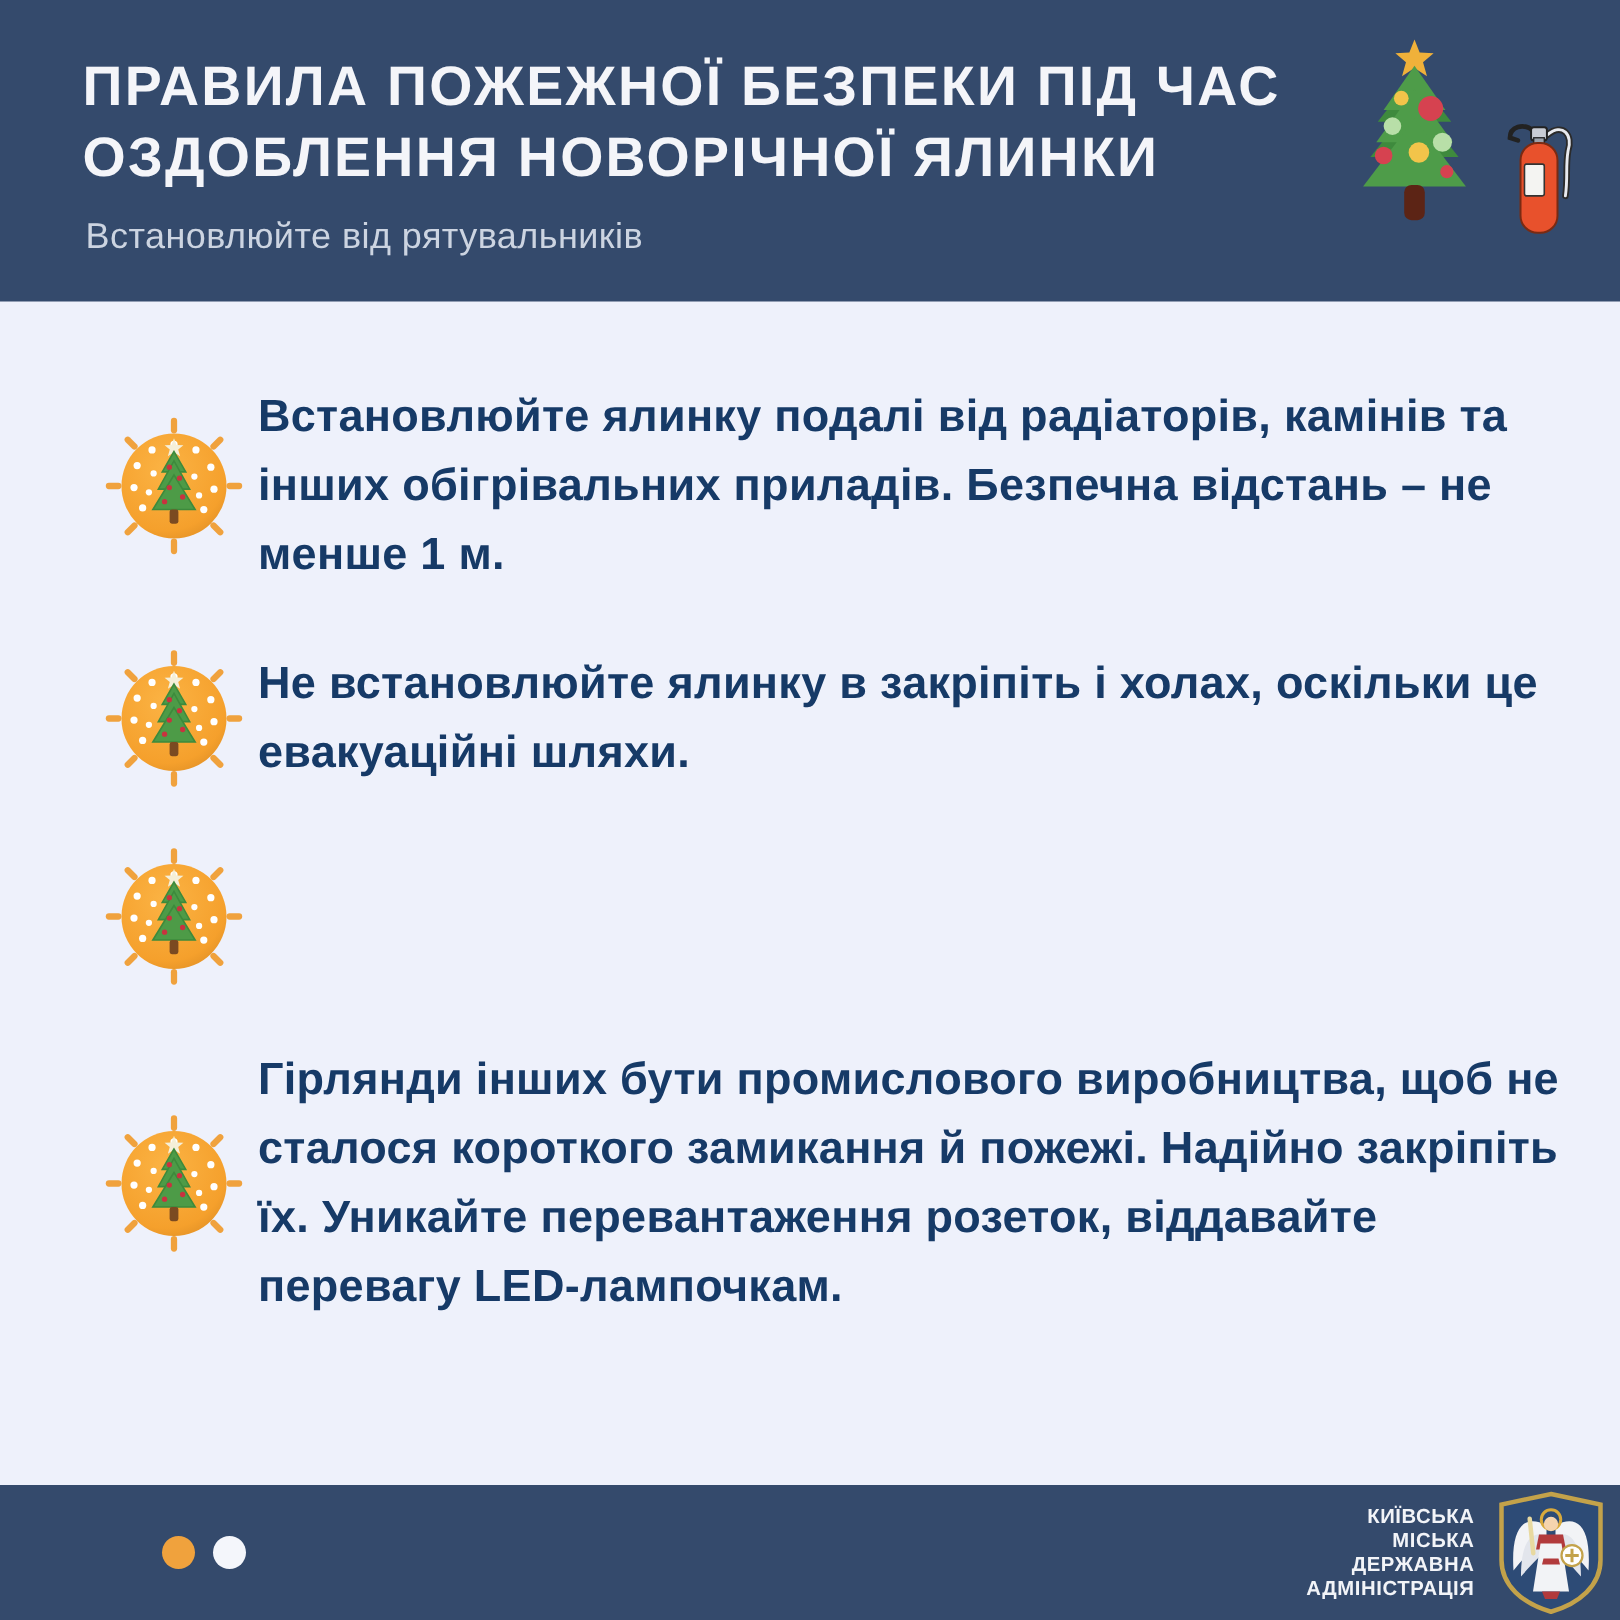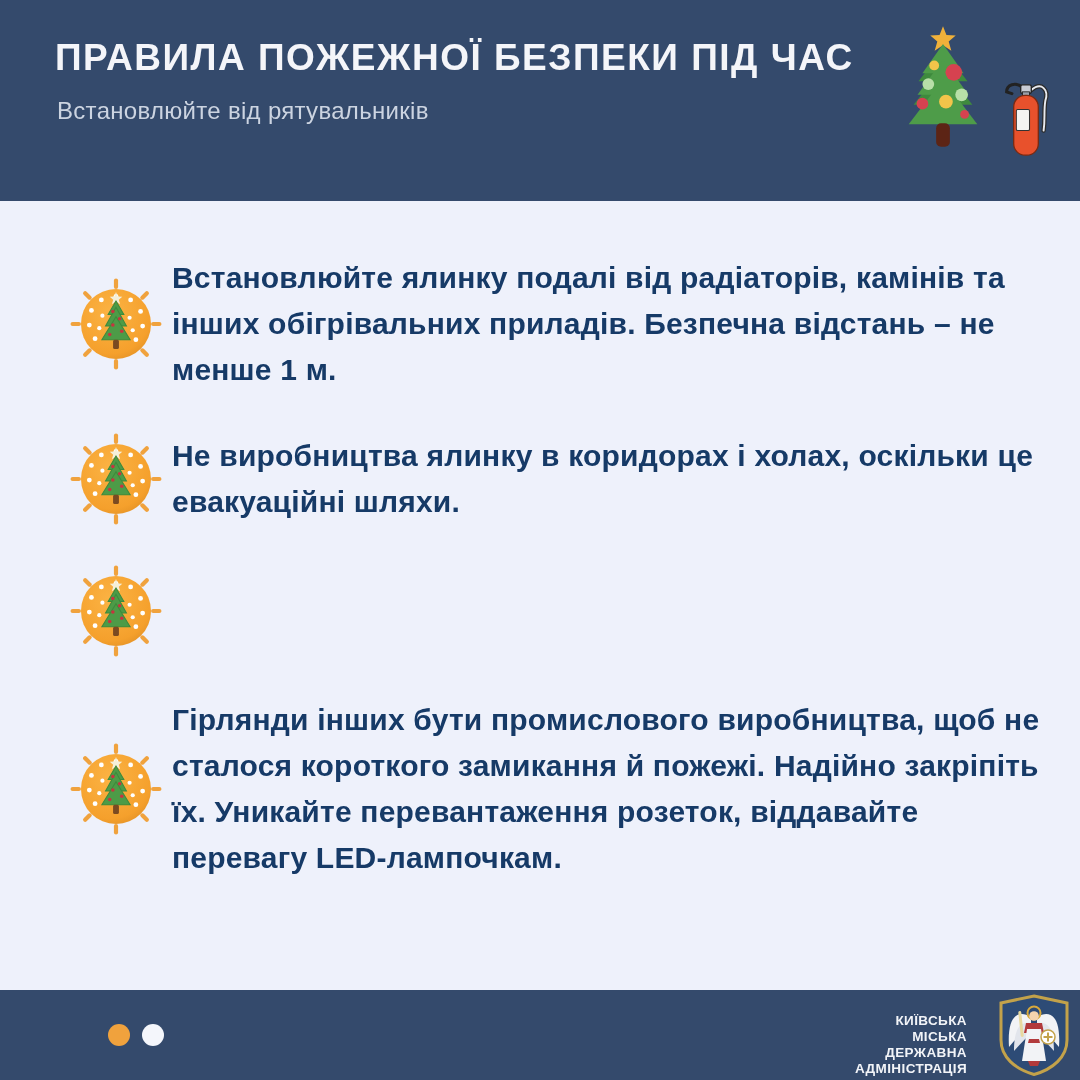--- a/index.html
+++ b/index.html
@@ -71,41 +71,42 @@
     display: flex;
     align-items: center;
     justify-content: space-between;
     padding: 0 8px 0 108px;
   }
   .dots { display: flex; align-items: center; gap: 12px; }
   .dot { width: 22px; height: 22px; border-radius: 50%; display: inline-block; cursor: pointer; }
   .dot-active   { background: #F0A23D; }
   .dot-inactive { background: #F4F6FB; }
 
-  .org { display: flex; align-items: flex-end; gap: 29px; }
+  .org { display: flex; align-items: center; gap: 13px; }
   .org-lines { text-align: right; }
   .org-line {
     display: block;
     color: #F2F4F8;
     font-size: 13.5px;
     font-weight: 700;
     line-height: 16px;
     letter-spacing: 0.4px;
     text-transform: uppercase;
   }
   .coat { width: 76px; height: 84px; }
 </style>
 </head>
 <body>
 
 <div class="poster">
 
   <header class="header">
     <h1 class="title">
       <span class="title-line">ПРАВИЛА ПОЖЕЖНОЇ БЕЗПЕКИ ПІД ЧАС</span>
+      <span class="title-line">ОЗДОБЛЕННЯ НОВОРІЧНОЇ ЯЛИНКИ</span>
     </h1>
     <p class="subtitle">Встановлюйте від рятувальників</p>
 
     <span class="header-icon-tree">
       <svg viewBox="0 0 100 130" width="98" height="128">
         <polygon points="50,2 53.5,11 63,11.5 55.8,17.5 58.5,27 50,21.5 41.5,27 44.2,17.5 37,11.5 46.5,11" fill="#F0B13A"></polygon>
         <polygon points="50,26 25,58 75,58" fill="#3E8A3D"></polygon>
         <polygon points="50,20 29,50 71,50" fill="#4E9C49"></polygon>
         <polygon points="50,44 20,82 80,82" fill="#3E8A3D"></polygon>
         <polygon points="50,36 24,72 76,72" fill="#4E9C49"></polygon>
@@ -225,21 +226,21 @@
           <g fill="#C8333F">
             <circle cx="41" cy="32" r="1.7"></circle>
               <circle cx="47.5" cy="39" r="1.7"></circle>
               <circle cx="41" cy="45" r="1.7"></circle>
             <circle cx="49.5" cy="51" r="1.7"></circle>
               <circle cx="38" cy="54" r="1.7"></circle>
           </g>
           <rect x="41.2" y="59" width="5.6" height="9" rx="1.5" fill="#7B4A21"></rect>
         </svg>
       </span>
-      <p class="tip-text">Не виробництва ялинку в коридорах і холах, оскільки це евакуаційні шляхи.</p>
+      <p class="tip-text">Не встановлюйте ялинку в закріпіть і холах, оскільки це евакуаційні шляхи.</p>
     </div>
 
     <div class="tip">
       <span class="tip-icon">
         <svg viewBox="0 0 88 88" width="92" height="92">
           <g stroke="#F0A23D" stroke-width="4" stroke-linecap="round">
             <line x1="44" y1="2.5" x2="44" y2="8.5"></line>
               <line x1="44" y1="79.5" x2="44" y2="85.5"></line>
             <line x1="2.5" y1="44" x2="8.5" y2="44"></line>
               <line x1="79.5" y1="44" x2="85.5" y2="44"></line>

